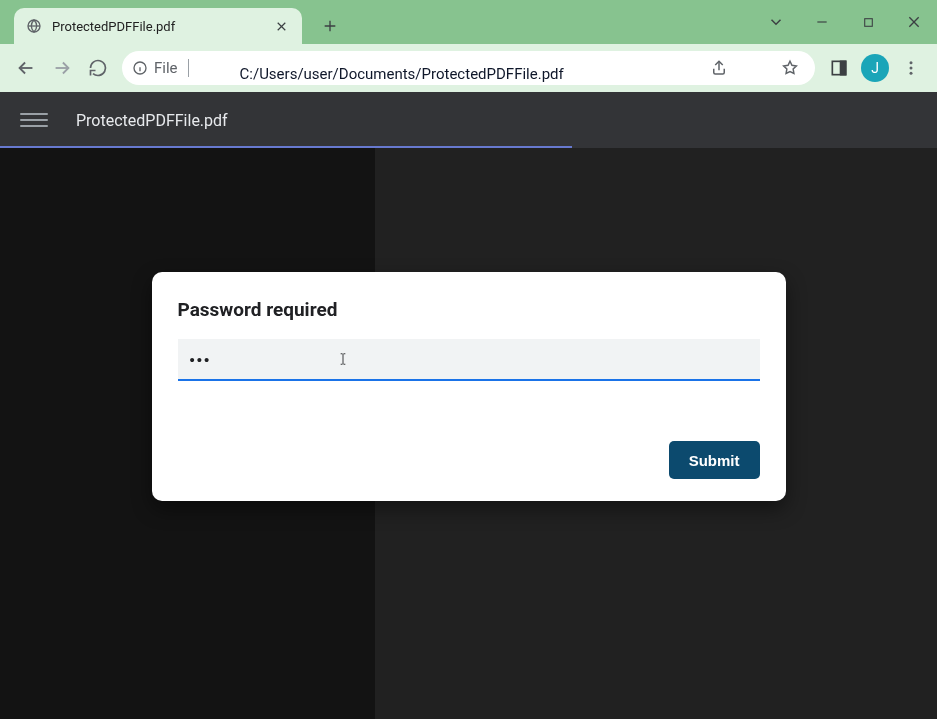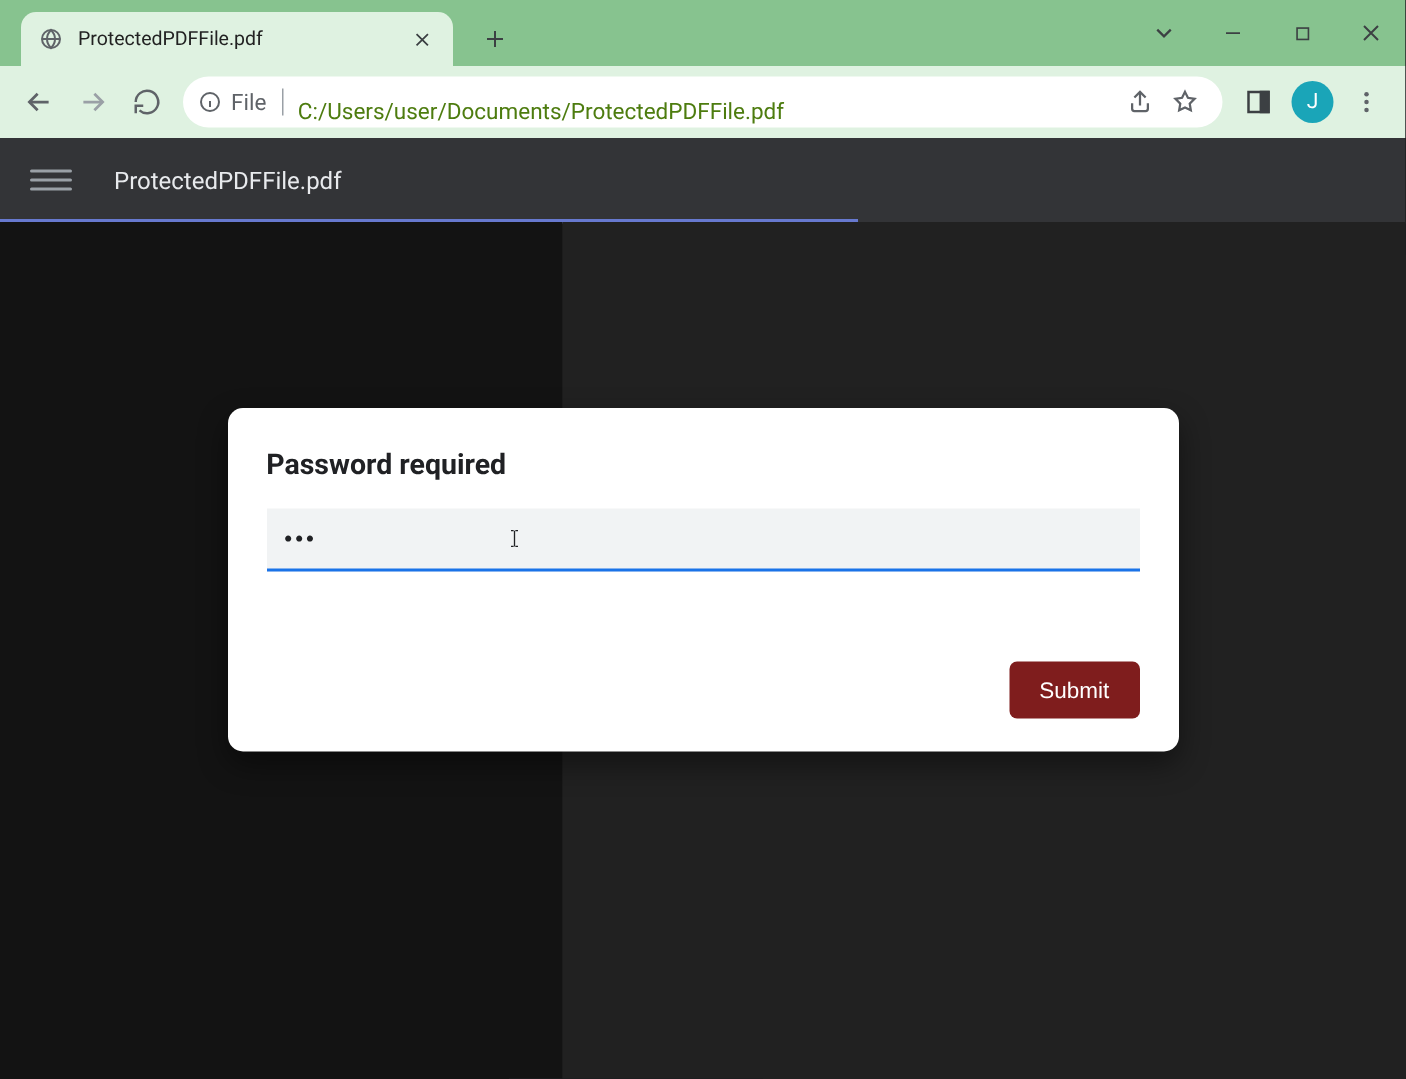--- a/index.html
+++ b/index.html
@@ -97,30 +97,31 @@
     height: 34px;
     background: #fff;
     border-radius: 17px;
     margin: 0 6px;
     display:flex;
     align-items:center;
     padding: 0 10px;
     color:#5f6368;
     font-size: 15px;
     min-width:0;
+    gap:41px;
   }
   .omnibox .origin-chip {
     display:flex; align-items:center; gap:6px;
     color:#5f6368;
     padding-right:10px;
     border-right: 1px solid #9aa0a6;
     margin-right:10px;
   }
   .omnibox .url {
-    color:#4d7c0f;
+    color:#0f172a;
     font-size:15px;
     white-space:nowrap;
     overflow:hidden;
     text-overflow:ellipsis;
     flex:1;
     margin-top:11px;
   }
   .omnibox .omni-icon {
     width:30px; height:30px;
     display:flex; align-items:center; justify-content:center;
@@ -222,28 +223,28 @@
     letter-spacing:2px;
     outline:none;
     color:#202124;
   }
   .dialog-actions{
     display:flex;
     justify-content:flex-end;
     margin-top:60px;
   }
   .submit-btn{
-    background:#7f1d1d;
+    background:#0c4a6e;
     color:#fff;
     border:none;
     border-radius:5px;
     height:38px;
     padding:0 20px;
     font-size:15px;
-    font-weight:400;
+    font-weight:700;
     cursor:pointer;
     margin-left:40px;
   }
 
   
   .text-cursor{
     position:absolute;
     width:14px;height:20px;
     pointer-events:none;
   }

